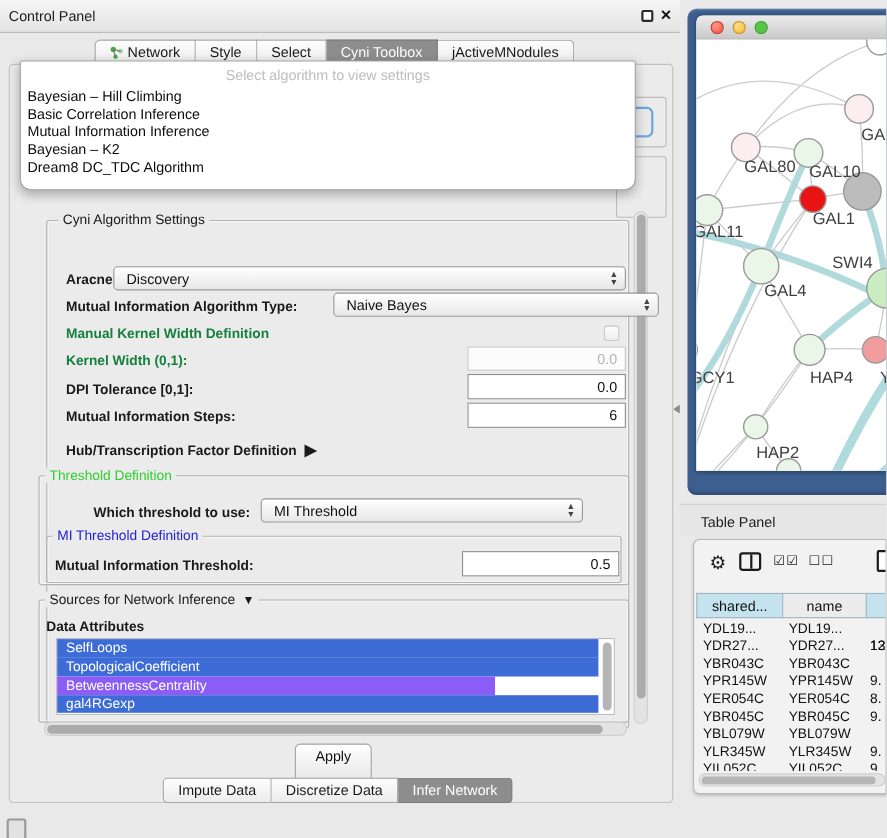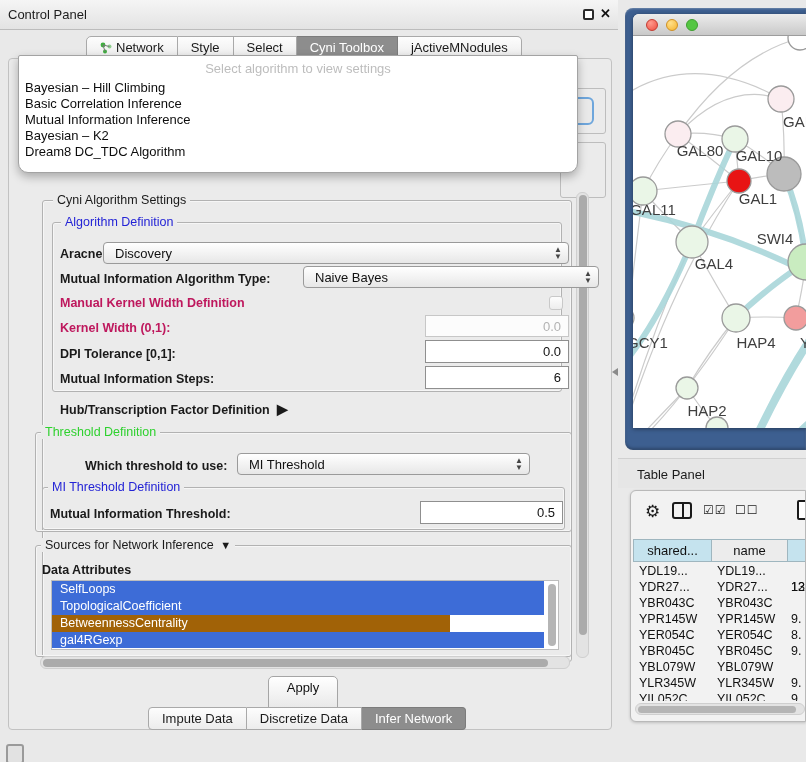--- a/index.html
+++ b/index.html
@@ -34,21 +34,21 @@
   .btabrow .tab:last-child { border-radius:0 4px 4px 0; }
 
   
   .gbox { border:1px solid #b2b2b2; border-radius:3px; box-shadow:inset 0 0 0 1px #f6f6f6; }
   .gtitle { position:absolute; top:-8px; left:8px; background:#ebebeb; padding:0 4px;
     font-size:12.5px; color:#1a1a1a; white-space:nowrap; }
   .gtitle.blue { color:#2323d6; }
   .gtitle.green { color:#2ed12e; }
 
   .lbl { font-size:12.5px; font-weight:bold; color:#1a1a1a; white-space:nowrap; }
-  .lbl.dis { color:#be185d; }
+  .lbl.dis { color:#15803d; }
 
   
   .combo { background:linear-gradient(#ffffff,#e7e7e7); border:1px solid #9a9a9a;
     border-radius:4px; font-size:13px; color:#111; padding:3px 26px 0 11px; }
   .spin { position:absolute; right:6px; top:3px; font-size:8px; line-height:7px; color:#444; text-align:center; }
 
   .field { background:#fff; border:1px solid #8f8f8f; font-size:13px; color:#111;
     text-align:right; padding:3px 7px 0 4px; }
   .field.dis { border:1px solid #c7c7c7; color:#b3b3b3; background:#fcfcfc; }
 
@@ -140,23 +140,20 @@
   <div class="abs frag" style="left:560px;top:142px;width:46px;height:56px;background:#ebebeb;"></div>
 
   <div class="abs sb-track-v" style="left:576px;top:192px;width:13px;height:466px;">
     <span class="sb-thumb" style="left:2px;top:2px;width:8px;height:440px;"></span>
   </div>
 
   <div class="abs gbox" style="left:42px;top:200px;width:530px;height:462px;">
     <span class="gtitle" style="left:10px;">Cyni Algorithm Settings</span>
   </div>
 
-  <div class="abs gbox" style="left:52px;top:222px;width:510px;height:170px;">
-    <span class="gtitle blue">Algorithm Definition</span>
-  </div>
 
   <span class="abs lbl" style="left:60px;top:247px;">Aracne Mode:</span>
   <div class="abs combo" style="left:103px;top:242px;width:466px;height:22px;">
     <span>Discovery</span>
     <span class="spin">▲<br>▼</span>
   </div>
 
   <span class="abs lbl" style="left:60px;top:272px;">Mutual Information Algorithm Type:</span>
   <div class="abs combo" style="left:273px;top:266px;width:296px;height:22px;margin-left:30px;">
     <span>Naive Bayes</span>
@@ -199,21 +196,21 @@
     <span class="gtitle" style="left:5px;">
       <span>Sources for Network Inference</span>
       <span style="font-size:11px;">&nbsp;▼</span>
     </span>
   </div>
   <span class="abs lbl" style="left:42px;top:563px;">Data Attributes</span>
 
   <div class="abs list" style="left:51px;top:580px;width:508px;height:70px;">
     <div class="lrow" style="background:#3d6cd7;width:492px;">SelfLoops</div>
     <div class="lrow" style="background:#3d6cd7;width:492px;">TopologicalCoefficient</div>
-    <div class="lrow" style="background:#a16207;width:398px;">BetweennessCentrality</div>
+    <div class="lrow" style="background:#8b5cf6;width:398px;">BetweennessCentrality</div>
     <div class="lrow" style="background:#3d6cd7;width:492px;height:16px;">gal4RGexp</div>
     <span class="sb-thumb" style="right:2px;top:3px;width:8px;height:62px;background:#b5b5b5;"></span>
   </div>
 
   <div class="abs sb-track-v" style="left:40px;top:656px;width:530px;height:13px;">
     <span class="sb-thumb" style="left:2px;top:2px;height:8px;width:505px;"></span>
   </div>
 
   <div class="abs btn" style="left:268px;top:676px;width:70px;height:36px;">Apply</div>
 

